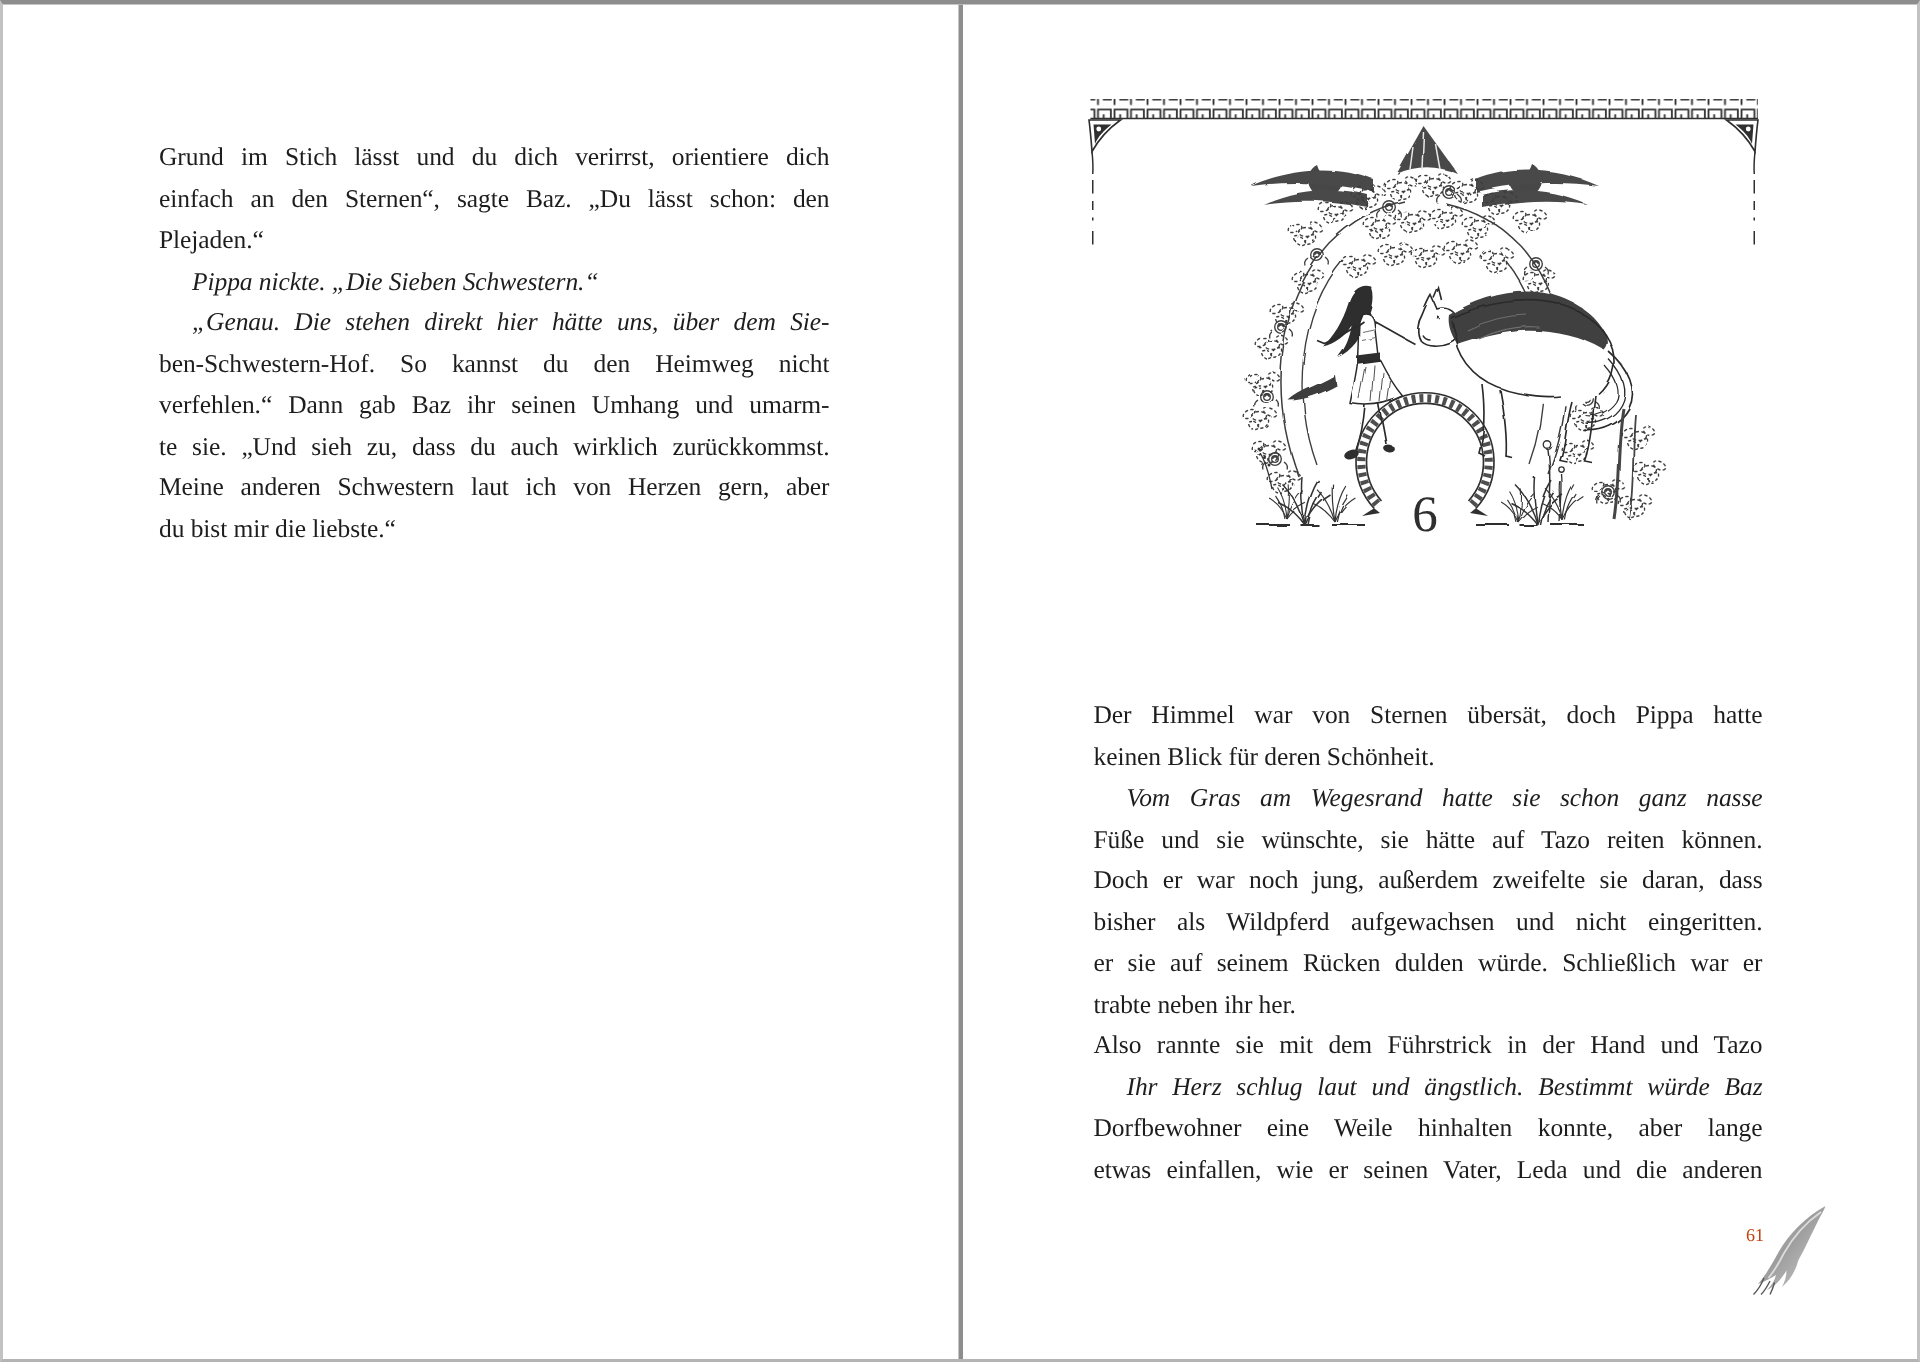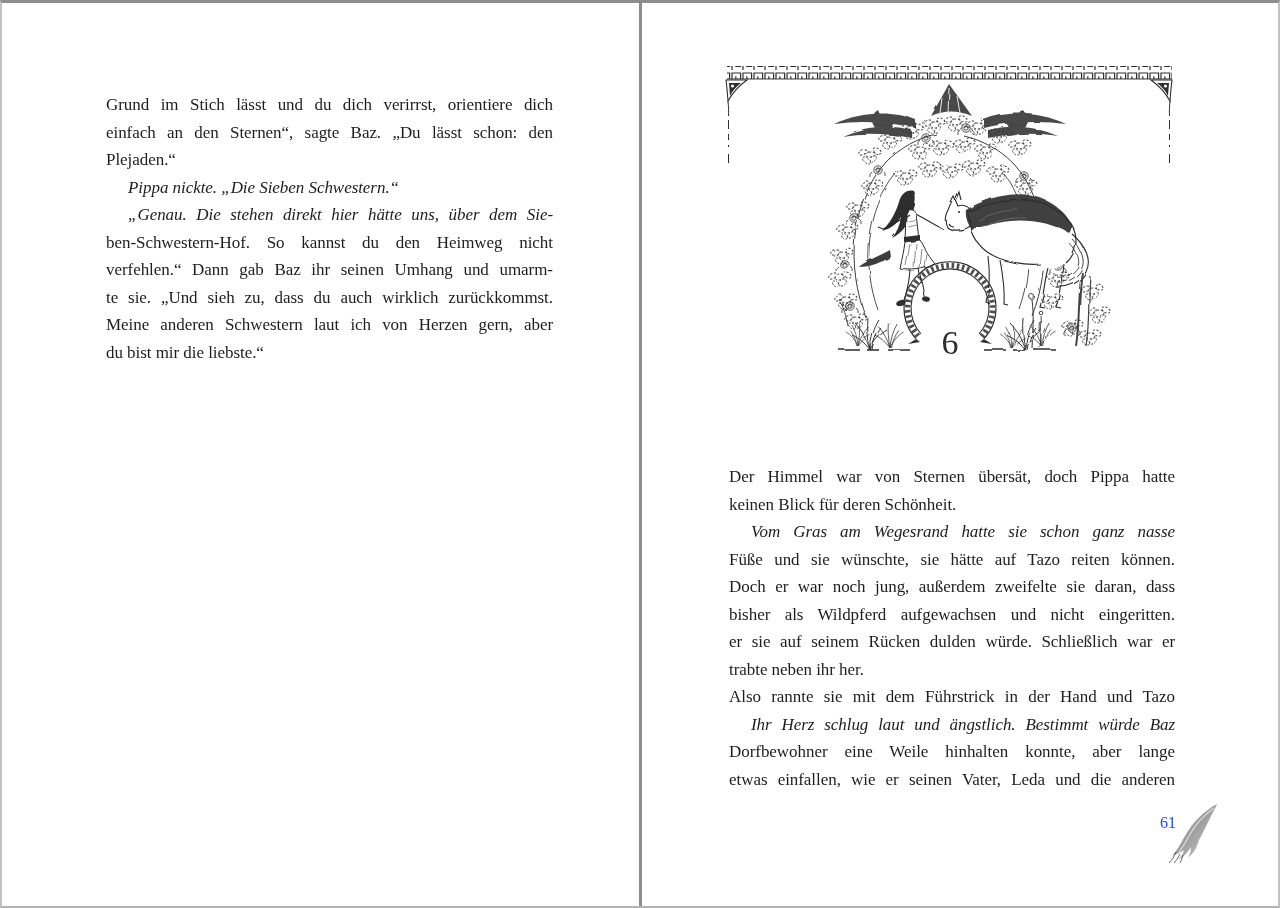--- a/index.html
+++ b/index.html
@@ -13,21 +13,21 @@
   .divider{position:absolute;left:637px;top:0;width:3px;height:908px;background:#8d8d8d;}
   .textblock{position:absolute;font-size:17px;line-height:27.5px;letter-spacing:-0.05px;}
   .textblock .line{text-align:justify;text-align-last:justify;height:27.5px;overflow:hidden;}
   .textblock .line.para-end{text-align-last:left;}
   .textblock .line.indent{text-indent:22px;font-style:italic;}
   #left-text{left:104px;top:88px;width:447px;}
   #right-text{left:727px;top:460px;width:446px;}
   .illustration{position:absolute;left:718px;top:55px;width:458px;height:338px;}
   .illustration svg{display:block;width:458px;height:338px;}
   .pagenum{position:absolute;left:1124px;top:810px;width:50px;text-align:right;
-    font-size:16px;line-height:20px;color:#1d4ed8;}
+    font-size:12px;line-height:20px;color:#c2410c;}
   .feather{position:absolute;left:1166px;top:799px;width:52px;height:62px;}
   .feather svg{display:block;width:52px;height:62px;}
 </style>
 </head>
 <body>
 
 <div class="spread">
   <div class="divider"></div>
 
   <section>

